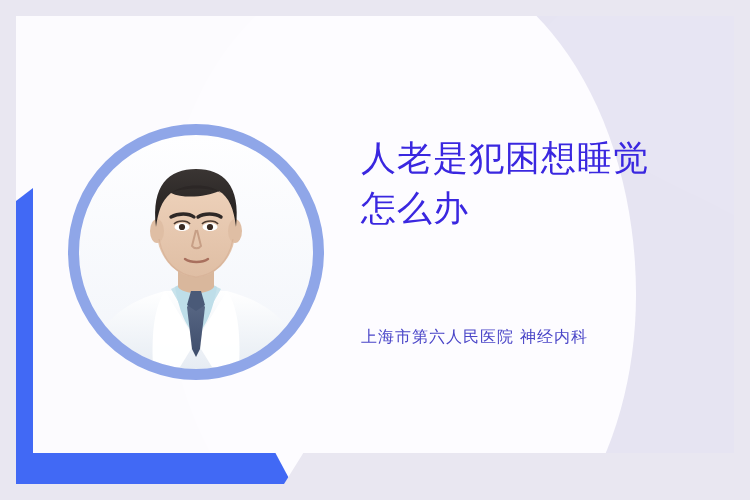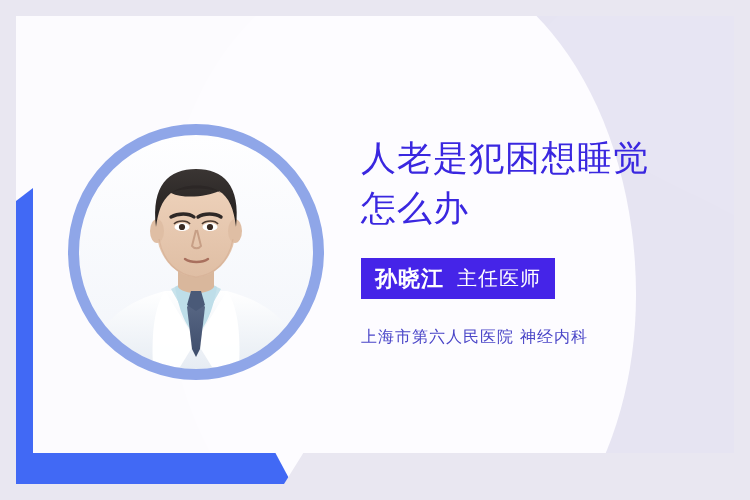--- a/index.html
+++ b/index.html
@@ -216,24 +216,20 @@
         <path d="M80 104 C 84 126 98 140 117 142 C 136 140 150 126 154 104" fill="none" stroke="#D3AD92" stroke-width="1.2" opacity="0.6"></path>
       </svg>
     </div>
     <div class="portrait-ring"></div>
   </div>
 
   <div class="content">
     <div class="headline">人老是犯困想睡觉
 怎么办</div>
 
-    <div class="badge">
-      <span class="badge-name">孙晓江</span>
-      <span class="badge-title">主任医师</span>
-    </div>
 
     <div class="affiliation">上海市第六人民医院  神经内科</div>
   </div>
 
   <div class="bar-left"></div>
   <div class="bar-bottom"></div>
   <div class="bar-bottom-light"></div>
 </div>
 
 </body></html>

